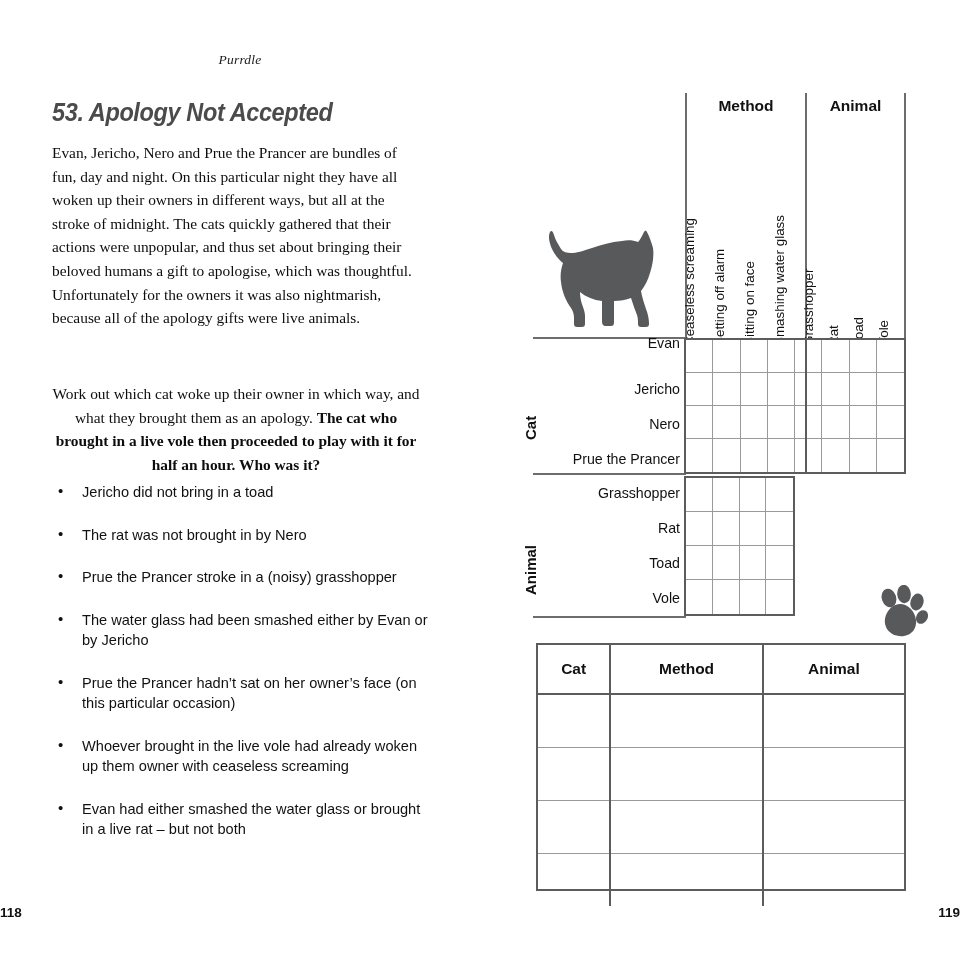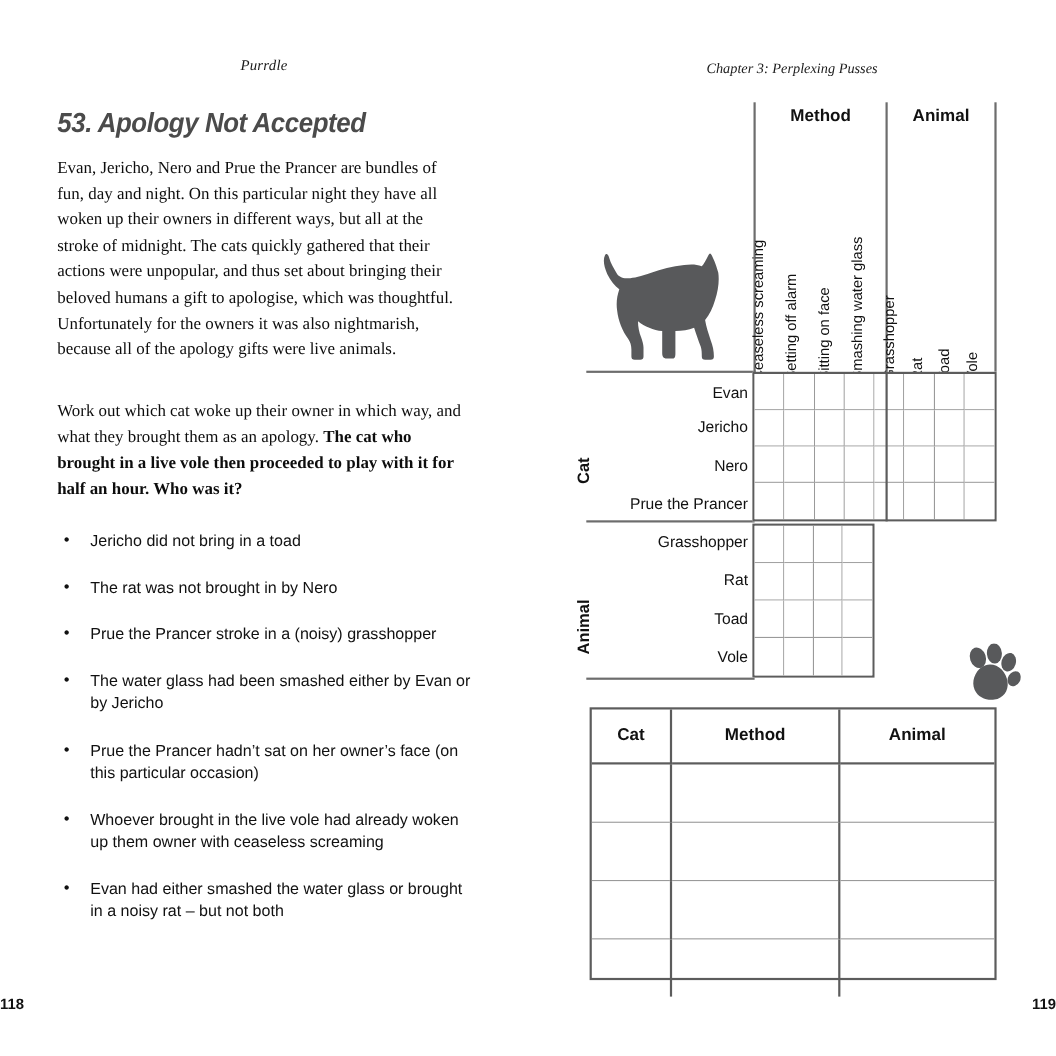--- a/index.html
+++ b/index.html
@@ -61,21 +61,21 @@
     position: absolute;
     left: 52px;
     width: 368px;
     font-family: "Liberation Serif", serif;
     font-size: 15.4px;
     line-height: 23.6px;
     color: #0d0d0d;
     text-align: left;
   }
   .intro-1 { top: 141px; }
-  .intro-2 { top: 362px; }
+  .intro-2 { top: 382px; text-align: center; }
   .intro-2 b { font-weight: bold; }
 
   .clues {
     position: absolute;
     left: 56px;
     top: 482px;
     width: 372px;
     margin: 0;
     padding: 0;
     list-style: none;
@@ -278,29 +278,28 @@
       <li>
         <span class="bullet">•</span>
         <span>Prue the Prancer hadn’t sat on her owner’s face (on this particular occasion)</span>
       </li>
       <li>
         <span class="bullet">•</span>
         <span>Whoever brought in the live vole had already woken up them owner with ceaseless screaming</span>
       </li>
       <li>
         <span class="bullet">•</span>
-        <span>Evan had either smashed the water glass or brought in a noisy rat – but not both</span>
+        <span>Evan had either smashed the water glass or brought in a live rat – but not both</span>
       </li>
     </ul>
 
     <div class="folio">118</div>
   </div>
 
   <div class="right-page">
-    <div class="running-head-r">Chapter 3: Perplexing Pusses</div>
     <div class="folio-r">119</div>
   </div>
 
   <div class="grid-area">
 
     <div class="grp-header" style="left:686px; top:97px; width:120px;">Method</div>
     <div class="grp-header" style="left:806px; top:97px; width:99px;">Animal</div>
 
     <div class="grp-sep" style="left:685px; top:93px; height:245px;"></div>
     <div class="grp-sep" style="left:805px; top:93px; height:245px;"></div>
@@ -316,21 +315,21 @@
     <div class="vlabel" style="left:866px; top:331px;">Toad</div>
     <div class="vlabel" style="left:891px; top:331px;">Vole</div>
 
     <div class="hsep" style="left:533px; top:337px; width:153px;"></div>
     <div class="hsep" style="left:533px; top:473px; width:153px;"></div>
     <div class="hsep" style="left:533px; top:616px; width:153px;"></div>
 
     <div class="sidelabel" style="left:539px; top:423px;">Cat</div>
     <div class="sidelabel" style="left:539px; top:578px;">Animal</div>
 
-    <div class="rowlabel" style="left:546px; top:350px; width:134px;text-align:right;">Evan</div>
+    <div class="rowlabel" style="left:546px; top:335px; width:134px;text-align:right;">Evan</div>
     <div class="rowlabel" style="left:546px; top:381px; width:134px;">Jericho</div>
     <div class="rowlabel" style="left:546px; top:416px; width:134px;">Nero</div>
     <div class="rowlabel" style="left:546px; top:451px; width:134px;">Prue the Prancer</div>
 
     <div class="rowlabel" style="left:546px; top:485px; width:134px;">Grasshopper</div>
     <div class="rowlabel" style="left:546px; top:520px; width:134px;">Rat</div>
     <div class="rowlabel" style="left:546px; top:555px; width:134px;">Toad</div>
     <div class="rowlabel" style="left:546px; top:590px; width:134px;">Vole</div>
 
     <div class="cellblock" style="left:684px; top:338px; width:222px; height:136px;

